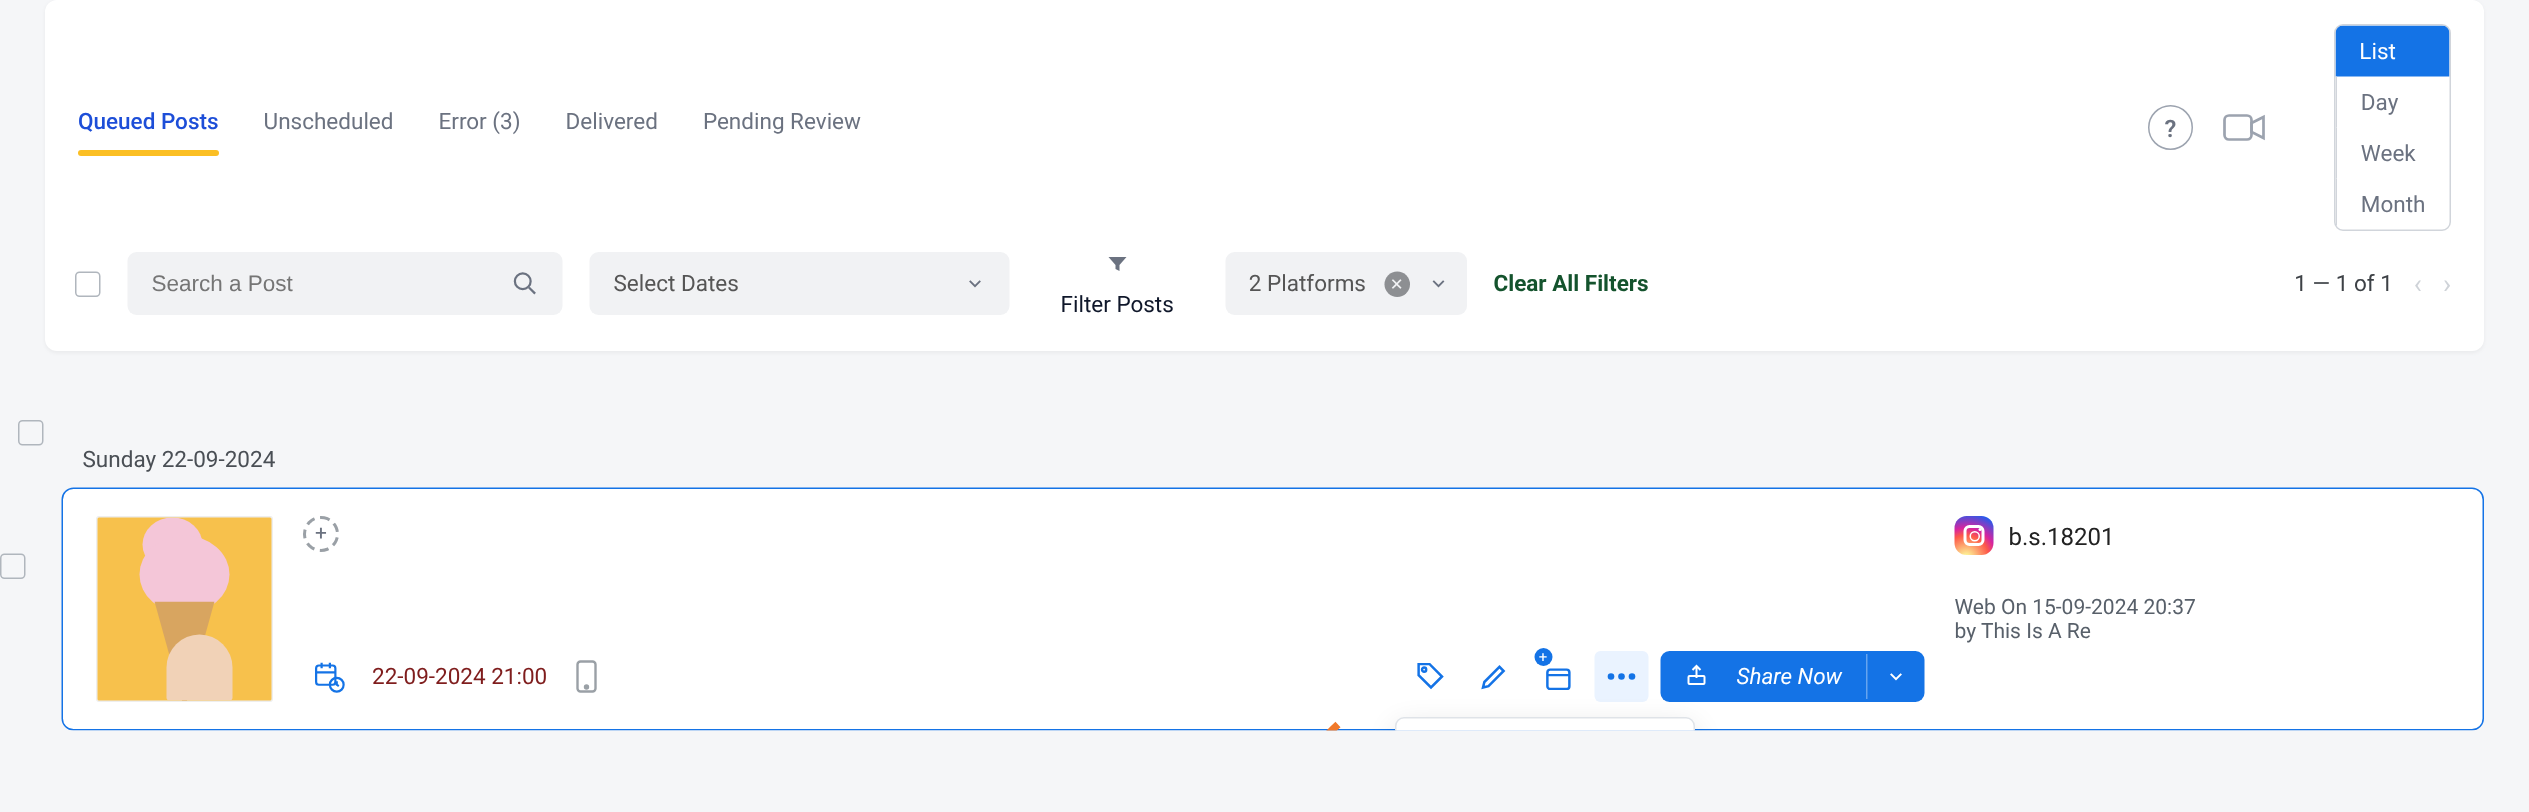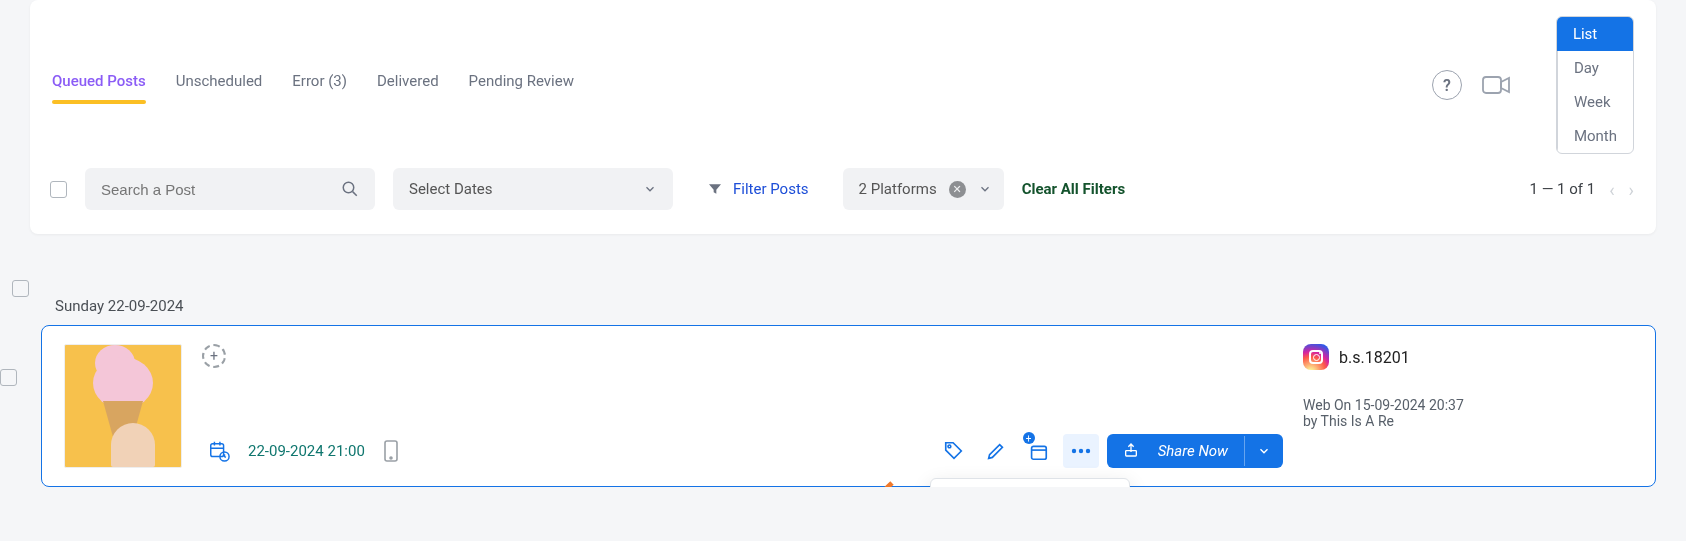--- a/index.html
+++ b/index.html
@@ -22,21 +22,21 @@
       padding: 16px 22px 0 22px;
       align-items: center;
     }
     .tab {
       padding: 6px 0 14px 0;
       color: #6b7280;
       cursor: pointer;
       position: relative;
     }
     .tab.active {
-      color: #8b5cf6;
+      color: #1d4ed8;
       font-weight: 500;
       text-align: right;
     }
     .tab.active::after {
       content: "";
       position: absolute;
       left: 0; right: 0; bottom: 0;
       height: 4px;
       background: #fbbf24;
       border-radius: 2px;
@@ -90,21 +90,21 @@
       padding: 0 16px;
       height: 42px;
       color: #555;
     }
     .search-pill { width: 290px; justify-content: space-between; }
     .search-input {
       border: none; background: transparent; font-size: 15px;
       outline: none; width: 100%;
     }
     .dates-pill { width: 280px; justify-content: space-between; text-align: right; }
-    .filter-pill { background: transparent; color: #1d4ed8; gap: 10px; }
+    .filter-pill { background: transparent; color: #0f172a; gap: 10px; flex-direction: column; }
     .platforms-pill { background: #f1f2f4; gap: 12px; padding-right: 12px; }
     .platforms-pill .close {
       width: 17px; height: 17px; border-radius: 50%; background:#8d8f92;
       color:#f1f2f4; display:flex; align-items:center; justify-content:center;
       font-size:11px; cursor:pointer; line-height:1;
     }
     .clear-link { color: #14532d; cursor: pointer; font-weight: bold; }
     .filterbar-spacer { flex: 1; }
     .pagination { display: flex; align-items: center; gap: 14px; color: #3d4146; }
     .pagination .arrow { color: #cfd3d8; font-size: 18px; cursor: pointer; }
@@ -138,21 +138,21 @@
     .scoop1 { position:absolute; top:12px; left:50%; transform:translateX(-50%); width:60px; height:52px; background:#f4c6d8; border-radius:50%; }
     .scoop2 { position:absolute; top:0px; left:43%; transform:translateX(-50%); width:40px; height:36px; background:#f4c6d8; border-radius:50%; }
     .hand { position:absolute; bottom:0; left:40%; width:44px; height:44px; background:#f1d2b7; border-radius:50% 50% 2px 2px; }
 
     .post-body { display:flex; flex-direction:column; justify-content:space-between; flex: 1; }
     .target-icon {
       width: 24px; height: 24px; border: 2px dashed #9aa0a6; border-radius:50%;
       display:flex; align-items:center; justify-content:center; color:#6b7280; font-size:14px;
     }
     .post-footer { display:flex; align-items:center; gap: 12px; color:#1473e6; }
-    .post-footer .dt { color:#0f766e; }
+    .post-footer .dt { color:#7f1d1d; }
     .icon-btn { padding: 6px; color:#1473e6; cursor:pointer; display:flex; align-items:center; border-radius:4px;}
     .icon-btn.active { background:#eaf3ff; }
     .actions { display:flex; align-items:center; gap: 8px; margin-left:auto; }
     .share-btn {
       display:flex; align-items:center;
       color:#fff; background:#1473e6; border-radius:6px;
       overflow:hidden; cursor:pointer;
     }
     .share-main { display:flex; align-items:flex-start; gap:19px; padding: 8px 16px; font-style: italic; }
     .share-drop { padding: 8px 12px; border-left: 1px solid rgba(255,255,255,0.35); }

